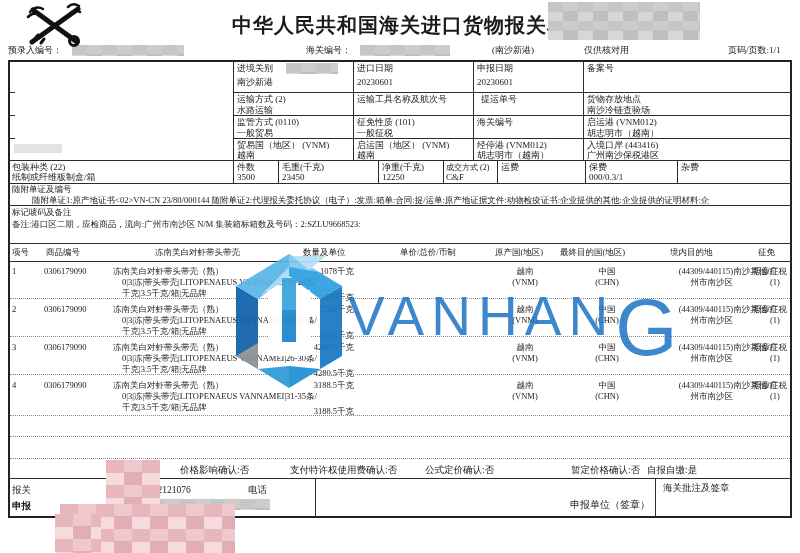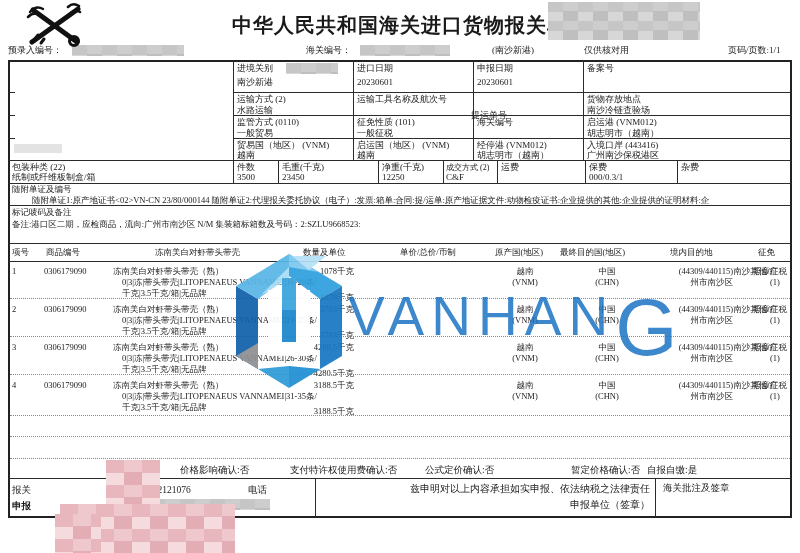--- a/index.html
+++ b/index.html
@@ -89,21 +89,21 @@
   <div class="abs s9" style="left:237px;top:78px;">南沙新港</div>
   <div class="abs s9" style="left:357px;top:64px;">进口日期</div>
   <div class="abs s9" style="left:357px;top:78px;">20230601</div>
   <div class="abs s9" style="left:477px;top:64px;">申报日期</div>
   <div class="abs s9" style="left:477px;top:78px;">20230601</div>
   <div class="abs s9" style="left:587px;top:64px;">备案号</div>
 
   <div class="abs s9" style="left:237px;top:95px;">运输方式 (2)</div>
   <div class="abs s9" style="left:237px;top:106px;">水路运输</div>
   <div class="abs s9" style="left:357px;top:95px;">运输工具名称及航次号</div>
-  <div class="abs s9" style="left:471px;top:95px;margin-top:16px;">提运单号</div>
+  <div class="abs s9" style="left:481px;top:95px;">提运单号</div>
   <div class="abs s9" style="left:587px;top:95px;">货物存放地点</div>
   <div class="abs s9" style="left:587px;top:106px;">南沙冷链查验场</div>
 
   <div class="abs s9" style="left:237px;top:118px;">监管方式 (0110)</div>
   <div class="abs s9" style="left:237px;top:129px;">一般贸易</div>
   <div class="abs s9" style="left:357px;top:118px;">征免性质 (101)</div>
   <div class="abs s9" style="left:357px;top:129px;">一般征税</div>
   <div class="abs s9" style="left:477px;top:118px;">海关编号</div>
   <div class="abs s9" style="left:587px;top:118px;">启运港 (VNM012)</div>
   <div class="abs s9" style="left:587px;top:129px;">胡志明市（越南）</div>
@@ -229,21 +229,20 @@
   <div class="abs s95" style="left:290px;top:466px;">支付特许权使用费确认:否</div>
   <div class="abs s95" style="left:425px;top:466px;">公式定价确认:否</div>
   <div class="abs s95" style="left:547px;top:466px;margin-left:24px;">暂定价格确认:否</div>
   <div class="abs s95" style="left:647px;top:466px;">自报自缴:是</div>
 
   <div class="abs s95" style="left:12px;top:486px;">报关</div>
   <div class="abs s95" style="left:148px;top:486px;">952121076</div>
   <div class="abs s95" style="left:248px;top:486px;">电话</div>
   <div class="abs s95" style="left:12px;top:502px;font-weight:bold;">申报</div>
   <div class="red-grey" style="left:150px;top:499px;width:120px;height:11px;"></div>
-  <div class="abs s10 rgt" style="left:320px;top:484px;width:330px;">兹申明对以上内容承担如实申报、依法纳税之法律责任</div>
   <div class="abs s10 rgt" style="left:320px;top:500px;width:330px;">申报单位（签章）</div>
   <div class="abs s95" style="left:663px;top:484px;">海关批注及签章</div>
 
   <svg class="wm-cube" style="left:230px;top:250px;" width="118" height="142" viewBox="0 0 118 142">
     <polygon points="6,36 28,49 28,119 6,106" fill="#1160ac"></polygon>
     <polygon points="6,36 59,4 59,26 28,49" fill="#59b6e7"></polygon>
     <polygon points="30,46 59,17 59,28" fill="#a8dcf5"></polygon>
     <polygon points="59,4 112,36 90,49 59,26" fill="#2f9fdd"></polygon>
     <polygon points="59,4 88,22 59,17" fill="#7cc8ef"></polygon>
     <polygon points="62,6 96,6 79,20" fill="#b5e0f6"></polygon>

